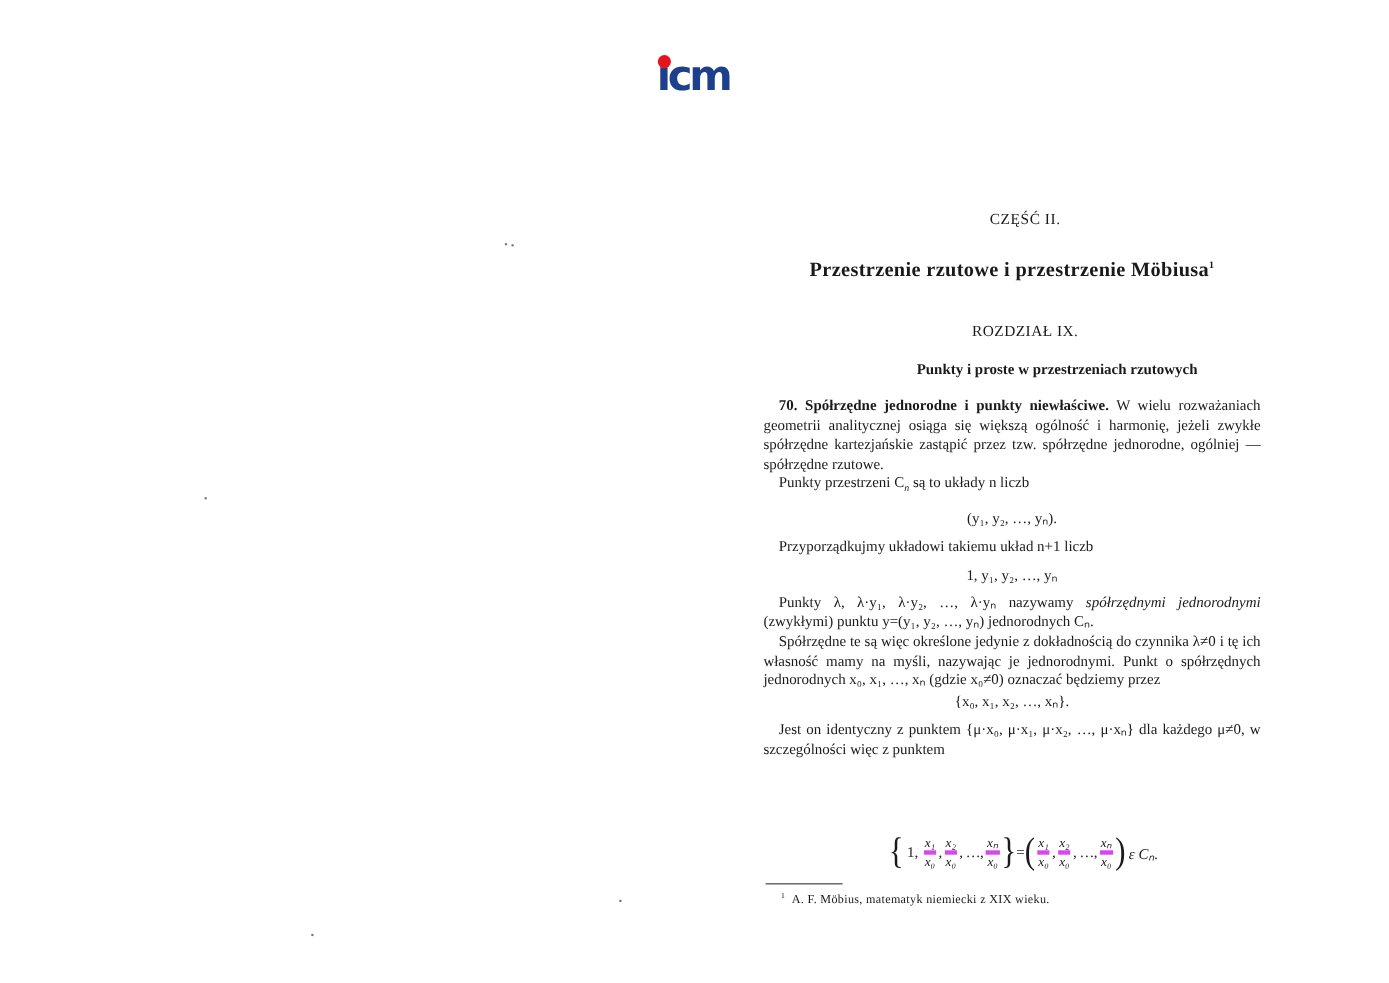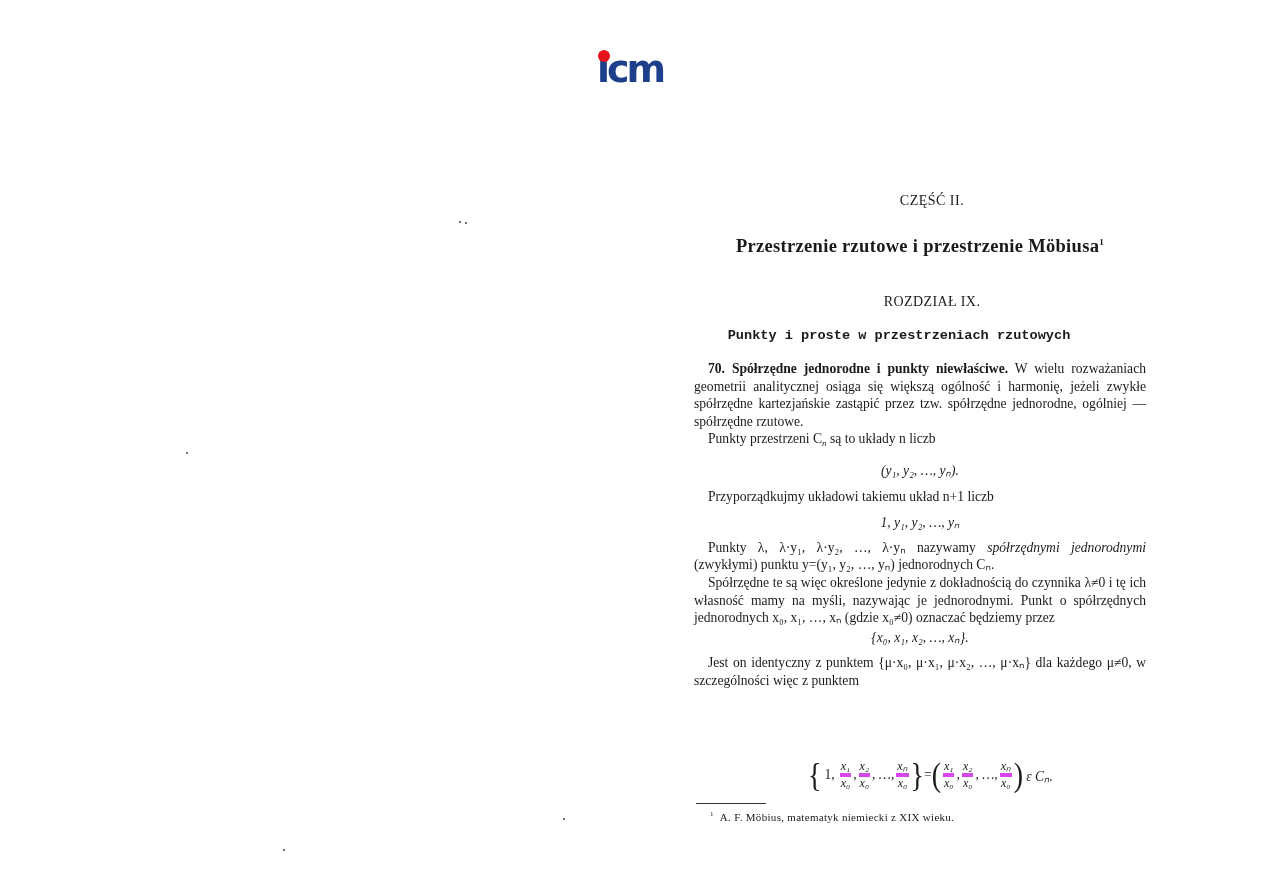--- a/index.html
+++ b/index.html
@@ -52,32 +52,32 @@
     text-align: center; font-family: "Liberation Serif", serif;
     font-size: 18.5px; font-weight: bold; letter-spacing: 0.3px;
   }
   .title sup { font-size: 9px; }
   .chapter {
     position: absolute; left: 694px; top: 294px; width: 452px;
     text-align: center; font-family: "Liberation Serif", serif;
     font-size: 14px; letter-spacing: 0.4px; padding-left: 24px; box-sizing: border-box;
   }
   .subtitle {
-    position: absolute; left: 668px; top: 328px; width: 452px;
-    text-align: center; font-family: Liberation Mono, monospace;
+    position: absolute; left: 730px; top: 328px; width: 452px;
+    text-align: center; font-family: Liberation Serif, serif;
     font-size: 13.6px; font-weight: bold; padding-left: 10px; box-sizing: border-box;
   }
   .body-text {
     position: absolute; left: 694px; top: 360px; width: 452px;
     font-family: "Liberation Serif", serif;
     font-size: 13.6px; line-height: 17.6px; text-align: justify;
   }
   .body-text p { margin: 0; text-indent: 14px; }
   .body-text p.noindent { text-indent: 0; }
-  .body-text .formula { text-align: center; text-indent: 0; margin: 6px 0 6px 0; font-style: italic; }
+  .body-text .formula { text-align: center; text-indent: 0; margin: 6px 0 6px 0; }
   .body-text b { font-weight: bold; }
   .body-text i { font-style: italic; }
   .sub { font-size: 9px; vertical-align: -3px; font-style: italic; }
   .big-formula {
     position: absolute; left: 808px; top: 760px; width: 250px;
     font-family: "Liberation Serif", serif; font-size: 13.6px;
     display: flex; align-items: center; font-style: italic;
   }
   .frac {
     display: inline-flex; flex-direction: column; align-items: center;

